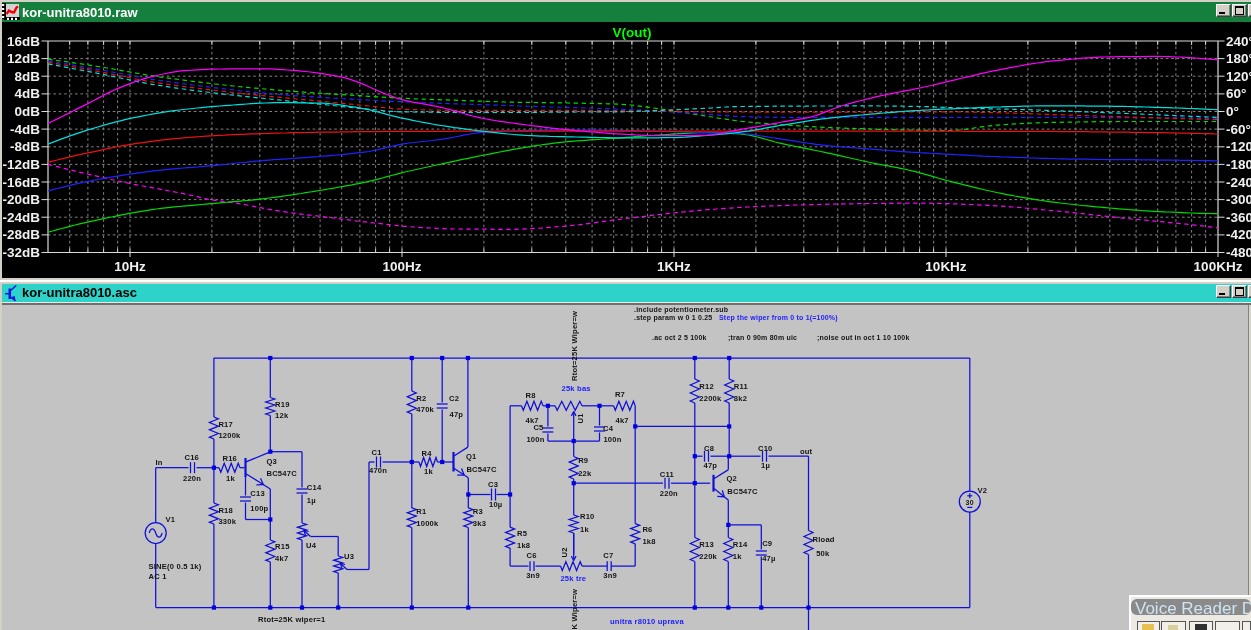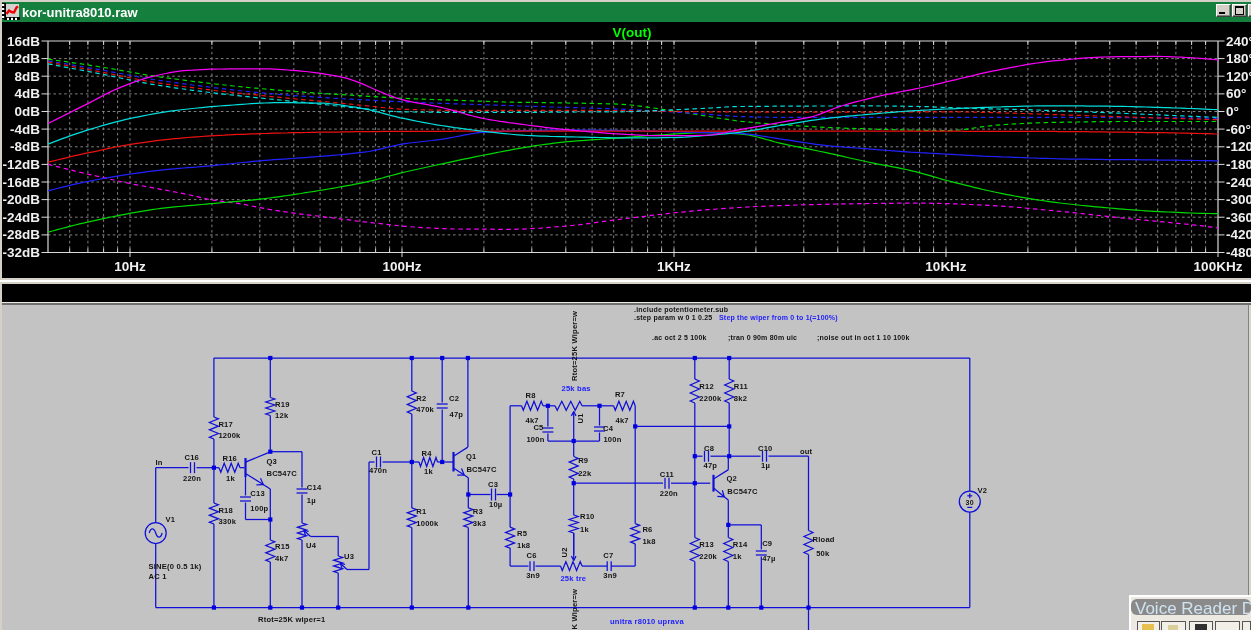--- a/index.html
+++ b/index.html
@@ -577,20 +577,39 @@
         <text x="582.7" y="423.5" text-anchor="start" font-size="7.6" fill="#141414" transform="rotate(-90 582.7 423.5)">U1</text>
         <text x="634.0" y="311.7" text-anchor="start" font-size="7.0" fill="#141414">.include potentiometer.sub</text>
         <text x="634.0" y="319.8" text-anchor="start" font-size="7.0" fill="#141414">.step param w 0 1 0.25</text>
         <text x="719.0" y="319.8" text-anchor="start" font-size="7.0" fill="#2020ff">Step the wiper from 0 to 1(=100%)</text>
         <text x="652.0" y="340.0" text-anchor="start" font-size="7.0" fill="#141414">.ac oct 2 5 100k</text>
         <text x="728.0" y="340.0" text-anchor="start" font-size="7.0" fill="#141414">;tran 0 90m 80m uic</text>
         <text x="817.0" y="340.0" text-anchor="start" font-size="7.0" fill="#141414">;noise out in oct 1 10 100k</text>
         <text x="610.0" y="624.0" text-anchor="start" font-size="7.6" fill="#2020ff">unitra r8010 uprava</text>
       </g>
     </svg>
+  <div id="tb2">
+    <svg class="abs" width="20" height="18" style="left:0px;top:0px;">
+      <g stroke="#1414e6" fill="none">
+        <line x1="7.8" y1="4.5" x2="7.8" y2="15" stroke-width="2.6"></line>
+        <line x1="3.2" y1="9.7" x2="7.8" y2="9.7" stroke-width="1.6"></line>
+        <line x1="8" y1="7" x2="14.2" y2="1.5" stroke-width="1.6"></line>
+        <line x1="8" y1="12.5" x2="13.5" y2="17" stroke-width="1.6"></line>
+      </g>
+      <path d="M9.5,13.2 L13.6,16.4 L12.6,11.8 Z" fill="#1414e6"></path>
+    </svg>
+    <span class="title">kor-unitra8010.asc</span>
+    <div class="btn" style="left:1214px;top:1px;">
+        <div class="mn"></div>
+      </div>
+    <div class="btn" style="left:1230px;top:1px;">
+        <div class="mx"></div>
+      </div>
+    <div class="btn" style="left:1246px;top:1px;"></div>
+  </div>
   <div class="abs" style="left:1129px;top:595px;width:122px;height:35px;background:#ece9e2;border-left:2px solid #fff;border-top:2px solid #fff;"></div>
   <div id="vtitle">Voice Reader Direct</div>
   <div class="vbtn" style="left:1137px;width:23px;">
       <div class="abs" style="left:4px;top:2px;width:12px;height:7px;background:#e8c050;"></div>
     </div>
   <div class="vbtn" style="left:1161px;width:25px;">
       <div class="abs" style="left:6px;top:3px;width:10px;height:6px;background:#d8cf9a;"></div>
     </div>
   <div class="vbtn" style="left:1189px;width:24px;">
       <div class="abs" style="left:5px;top:2px;width:12px;height:7px;background:#303030;"></div>

